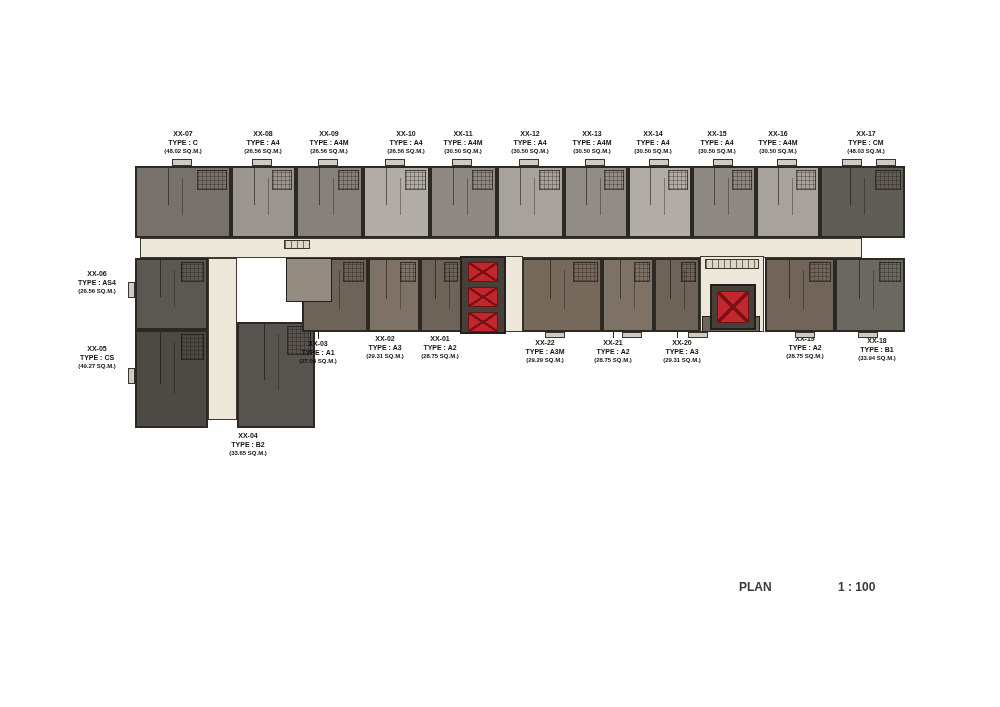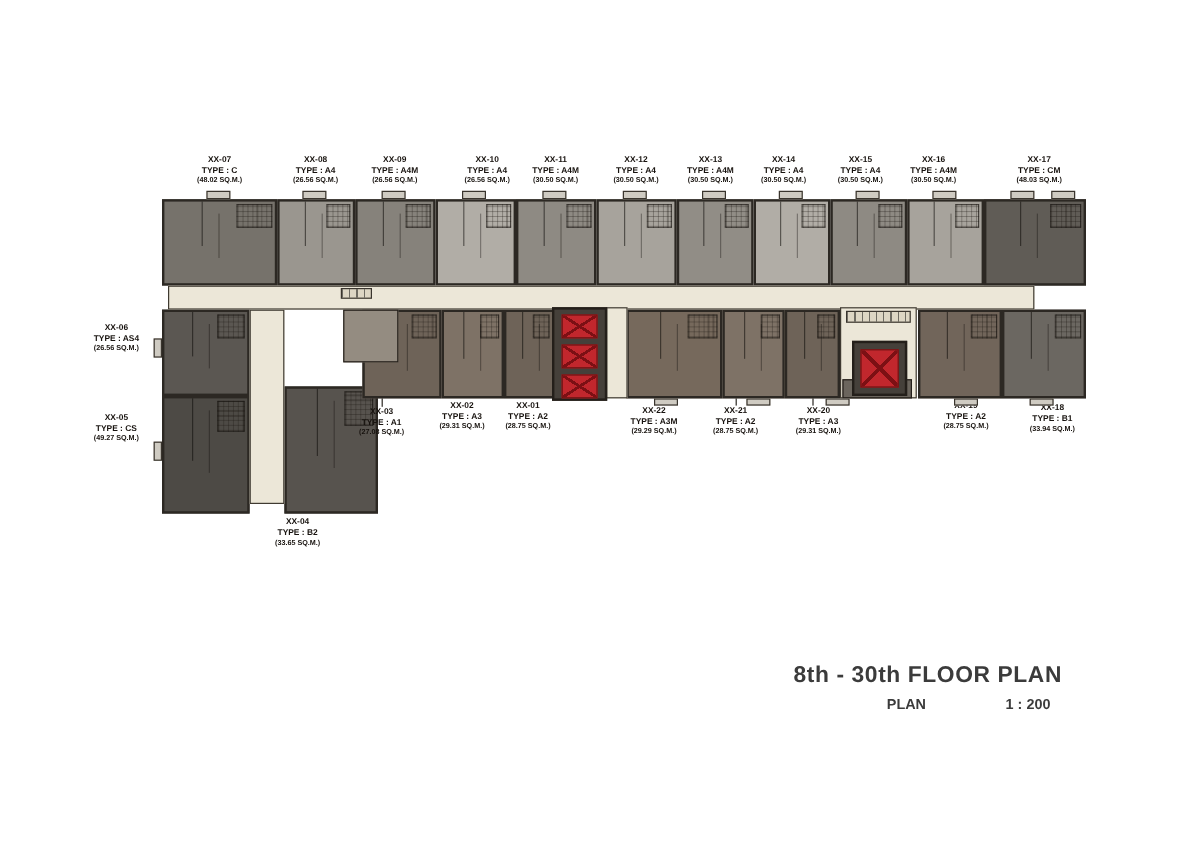--- a/index.html
+++ b/index.html
@@ -204,16 +204,15 @@
       <div class="blk tab" style="left: 842px; top: 159px; width: 20px; height: 7px;"></div>
       <div class="blk tab" style="left: 876px; top: 159px; width: 20px; height: 7px;"></div>
       <div class="blk tab" style="left: 545px; top: 332px; width: 20px; height: 6px;"></div>
       <div class="blk tab" style="left: 622px; top: 332px; width: 20px; height: 6px;"></div>
       <div class="blk tab" style="left: 688px; top: 332px; width: 20px; height: 6px;"></div>
       <div class="blk tab" style="left: 795px; top: 332px; width: 20px; height: 6px;"></div>
       <div class="blk tab" style="left: 858px; top: 332px; width: 20px; height: 6px;"></div>
       <div class="blk tab" style="left: 128px; top: 282px; width: 7px; height: 16px;"></div>
       <div class="blk tab" style="left: 128px; top: 368px; width: 7px; height: 16px;"></div>
     </div>
-  <div class="plan-title">8th - 30th FLOOR PLAN</div>
   <div class="scale-label">PLAN</div>
-  <div class="scale-value">1 : 200</div>
+  <div class="scale-value">1 : 100</div>
 </div>
 
 </body></html>

